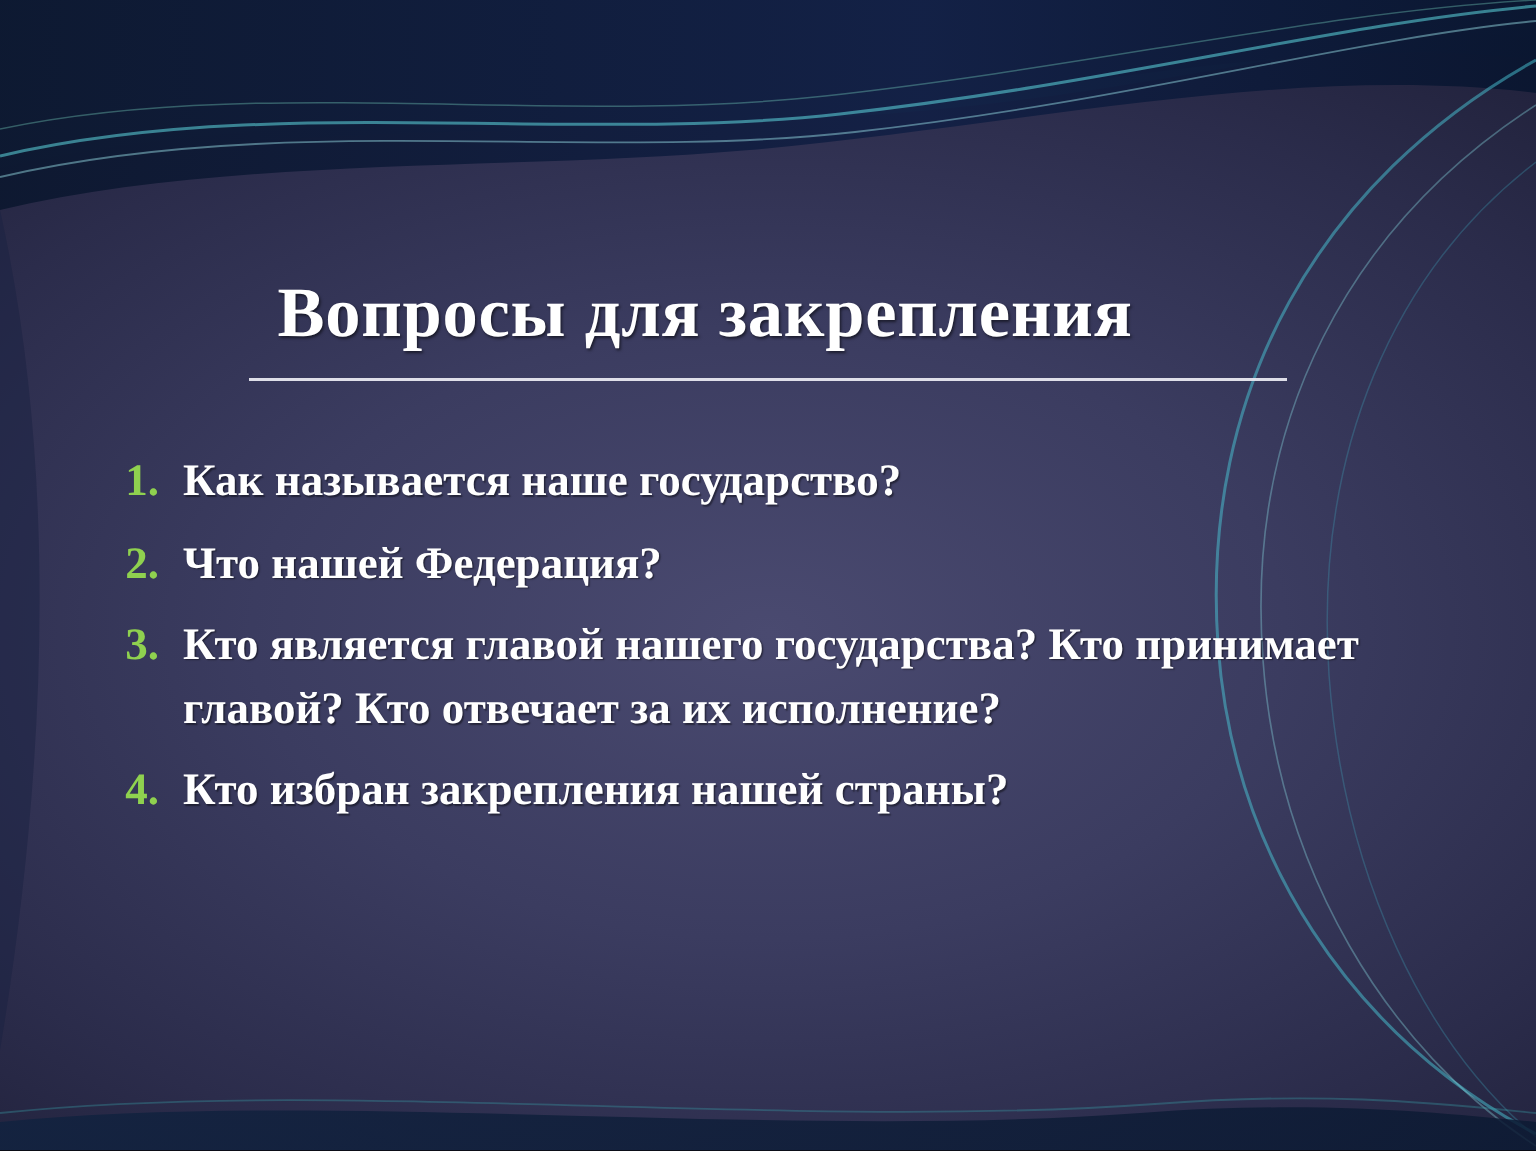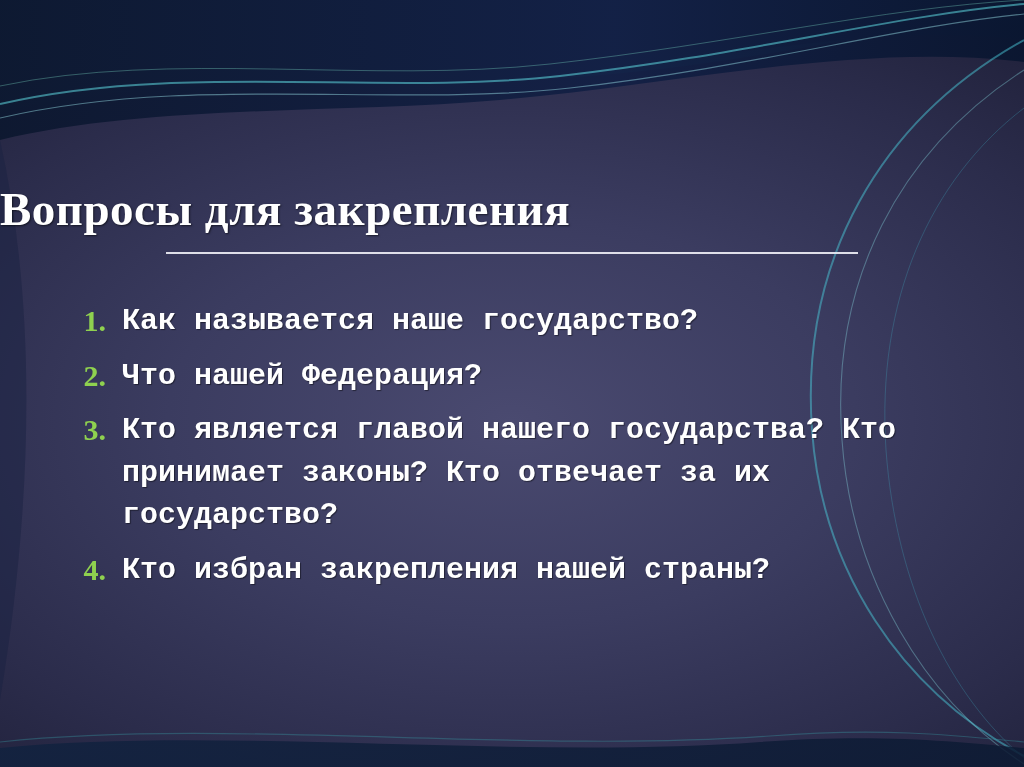--- a/index.html
+++ b/index.html
@@ -32,21 +32,21 @@
     position: absolute;
     top: 0; left: 0;
     width: 1024px;
     height: 767px;
   }
   .title {
     position: absolute;
     left: 0;
     top: 182px;
     width: 940px;
-    text-align: left;
+    text-align: center;
     font-size: 47px;
     font-weight: bold;
     color: #ffffff;
     letter-spacing: 0.5px;
     text-shadow: 1px 1px 2px rgba(0,0,0,0.55);
   }
   .title-underline {
     position: absolute;
     left: 166px;
     top: 252px;
@@ -77,21 +77,20 @@
     line-height: 1.42;
   }
   .txt {
     flex: 1 1 auto;
     font-size: 30px;
     font-weight: bold;
     color: #ffffff;
     line-height: 1.42;
     text-shadow: 1px 1px 1px rgba(0,0,0,0.45);
     max-width: 800px;
-    font-family: Liberation Mono, monospace;
   }
 </style>
 </head>
 <body>
 
 <div class="slide">
 
   <svg class="slide-bg-svg" viewBox="0 0 1024 767" preserveAspectRatio="none" xmlns="http://www.w3.org/2000/svg">
     <defs>
       <linearGradient id="gTop" x1="0" y1="0" x2="1" y2="0">
@@ -151,21 +150,21 @@
         <div class="txt">Как называется наше государство?</div>
       </div>
 
       <div class="item">
         <div class="num">2.</div>
         <div class="txt">Что нашей Федерация?</div>
       </div>
 
       <div class="item">
         <div class="num">3.</div>
-        <div class="txt">Кто является главой нашего государства? Кто принимает законы? Кто отвечает за их государство?</div>
+        <div class="txt">Кто является главой нашего государства? Кто принимает главой? Кто отвечает за их исполнение?</div>
       </div>
 
       <div class="item">
         <div class="num">4.</div>
         <div class="txt">Кто избран закрепления нашей страны?</div>
       </div>
 
     </div>
   </div>
 </div>

